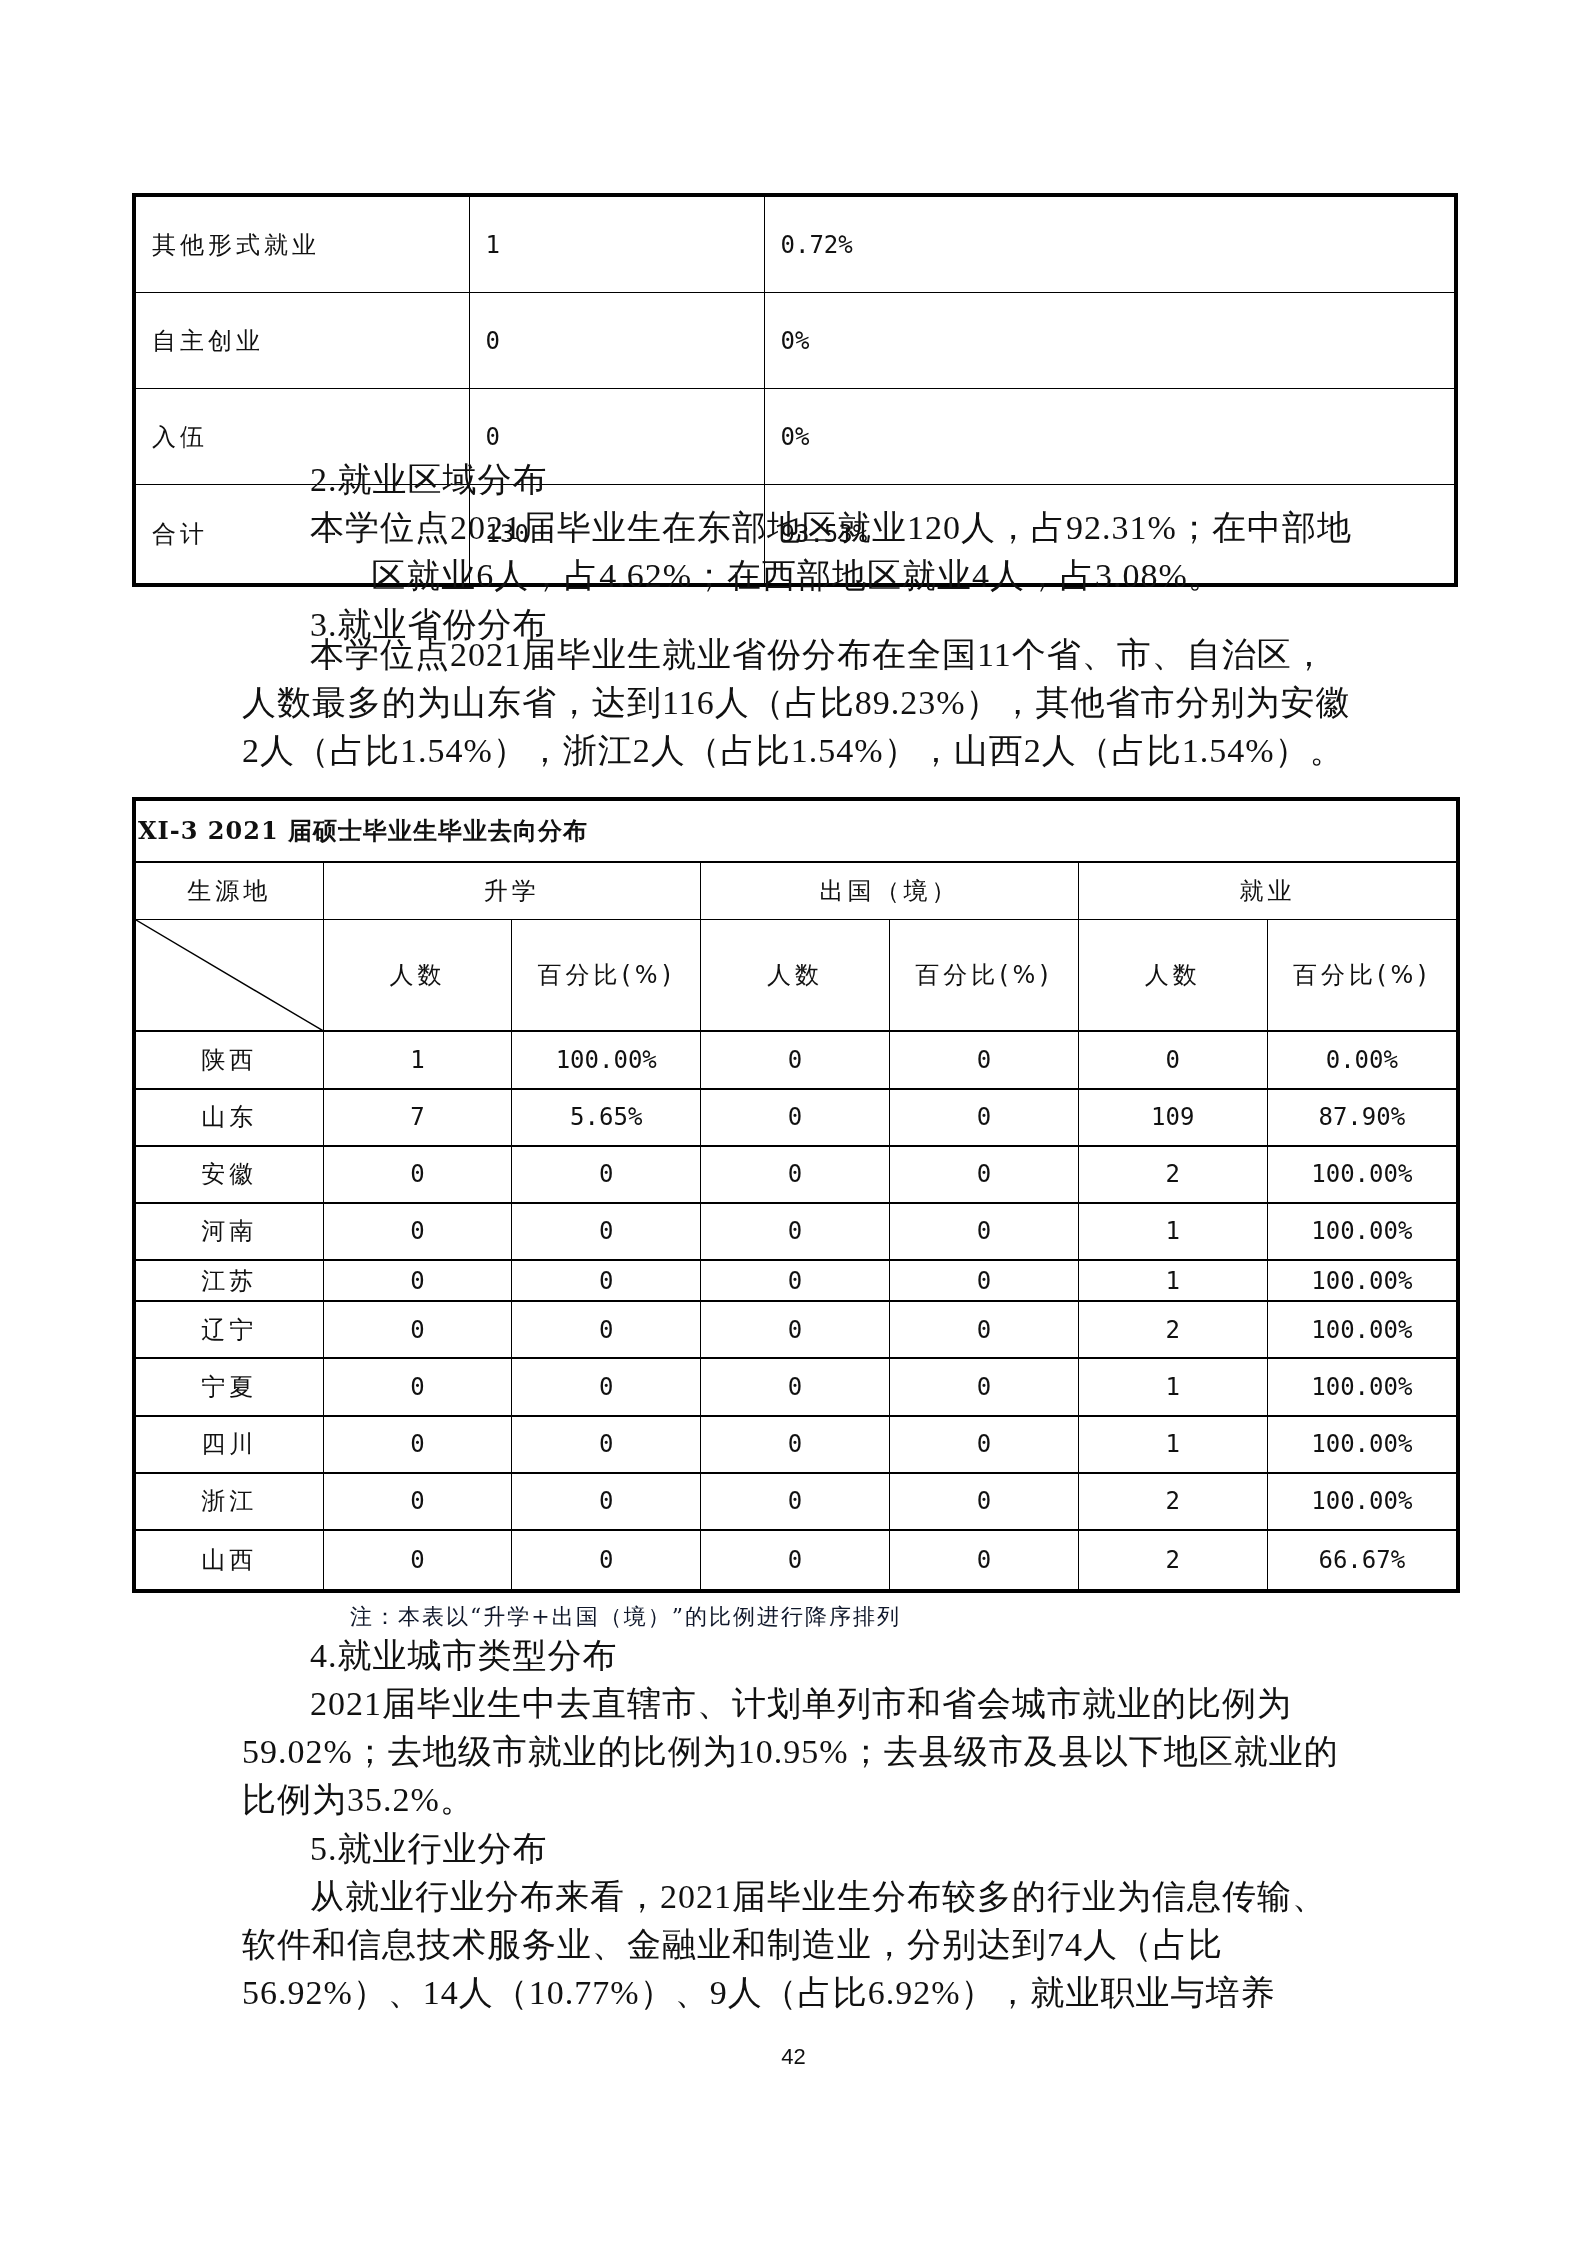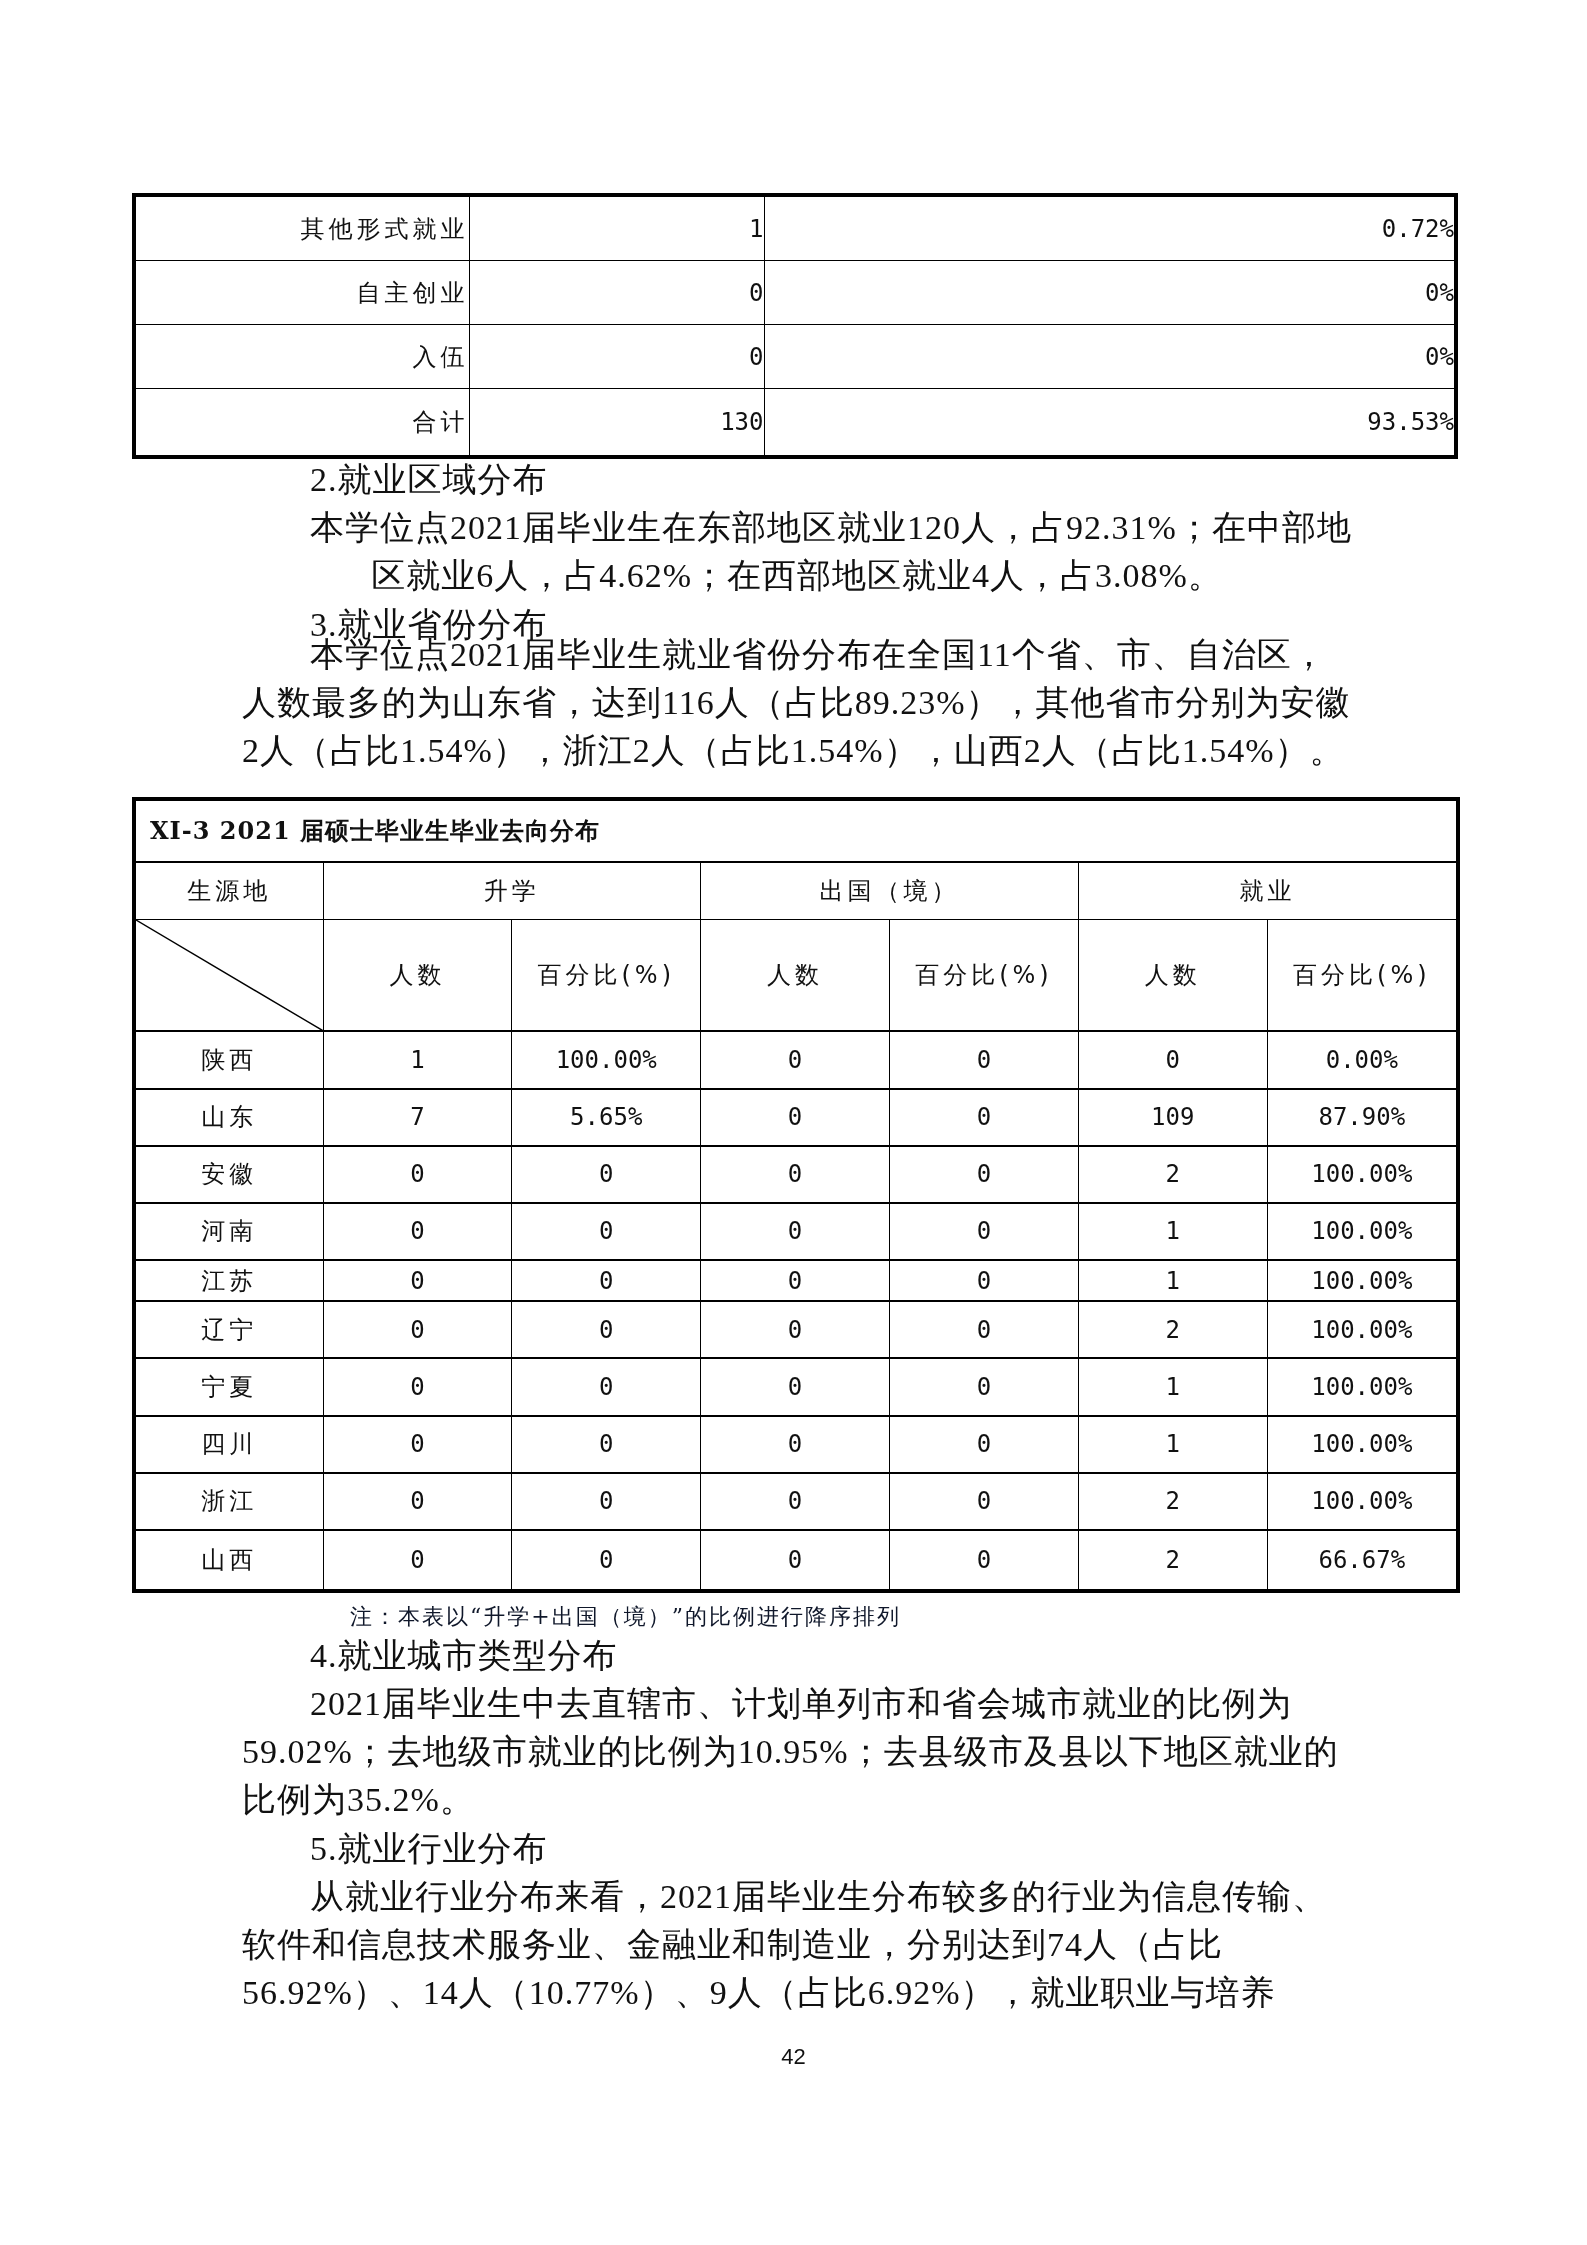--- a/index.html
+++ b/index.html
@@ -3,22 +3,22 @@
 <meta charset="utf-8">
 <style>
   html, body { margin:0; padding:0; background:#ffffff; }
   body { width:1587px; height:2245px; position:relative; overflow:hidden;
          font-family:"DejaVu Serif","Liberation Serif",serif; color:#111; }
 
   
   .t1 { position:absolute; left:132px; top:193px; width:1326px; border:4px solid #000; box-sizing:border-box;
         border-collapse:collapse; }
   .t1 table { width:100%; border-collapse:collapse; table-layout:fixed; }
-  .t1 td { border:1px solid #000; height:63px; text-align:right; vertical-align:middle;
-           font-size:24px; font-family:"DejaVu Sans Mono","Liberation Mono",monospace; padding:0; }
+  .t1 td { border:1px solid #000; height:63px; text-align:left; vertical-align:middle;
+           font-size:24px; font-family:"DejaVu Sans Mono","Liberation Mono",monospace; padding:16px; }
   .t1 tr:first-child td { border-top:none; }
   .t1 tr:last-child td { border-bottom:none; }
   .t1 td:first-child { border-left:none; }
   .t1 td:last-child { border-right:none; }
   .t1 tr.total td { height:66px; }
   .t1 td.cjk { font-family:"DejaVu Sans","Liberation Sans",sans-serif; letter-spacing:4px; font-size:24px; }
 
   
   .para { position:absolute; left:242px; width:1110px; font-size:34px; line-height:48px;
           font-family:"Liberation Serif","DejaVu Serif",serif; color:#111; letter-spacing:1px; }
@@ -29,21 +29,21 @@
   
   .t2 { position:absolute; left:132px; top:797px; width:1328px; height:796px; border:4px solid #000; box-sizing:border-box; }
   .t2 table { width:100%; height:100%; border-collapse:collapse; table-layout:fixed; }
   .t2 td { border:1px solid #000; text-align:center; vertical-align:middle; padding:0;
            font-size:24px; font-family:"DejaVu Sans Mono","Liberation Mono",monospace; }
   .t2 td.cjk { font-family:"DejaVu Sans","Liberation Sans",sans-serif; letter-spacing:4px; }
   .t2 tr td:first-child { border-left:none; }
   .t2 tr td:last-child { border-right:none; }
   .t2 tr:first-child td { border-top:none; }
   .t2 tr:last-child td { border-bottom:none; }
-  .t2 .caption { text-align:left; padding-left:14px; font-weight:bold; letter-spacing:1px;
+  .t2 .caption { text-align:left; padding-left:2px; font-weight:bold; letter-spacing:1px;
                  font-family:"DejaVu Serif","Liberation Serif",serif; font-size:24px; border-bottom:2px solid #000; }
   .t2 tr.row-data td { border-top:2px solid #000; }
   .t2 .diag { position:relative; }
   .t2 .diag svg { position:absolute; left:0; top:0; width:100%; height:100%; }
 
   .note { position:absolute; left:350px; top:1602px; font-size:22px; letter-spacing:2px;
           font-family:"DejaVu Serif","Liberation Serif",serif; font-weight:normal; color:#0f172a; }
   .pageno { position:absolute; left:0; width:1587px; top:2044px; text-align:center;
             font-size:22px; font-family:"Liberation Sans","DejaVu Sans",sans-serif; }
 </style>

